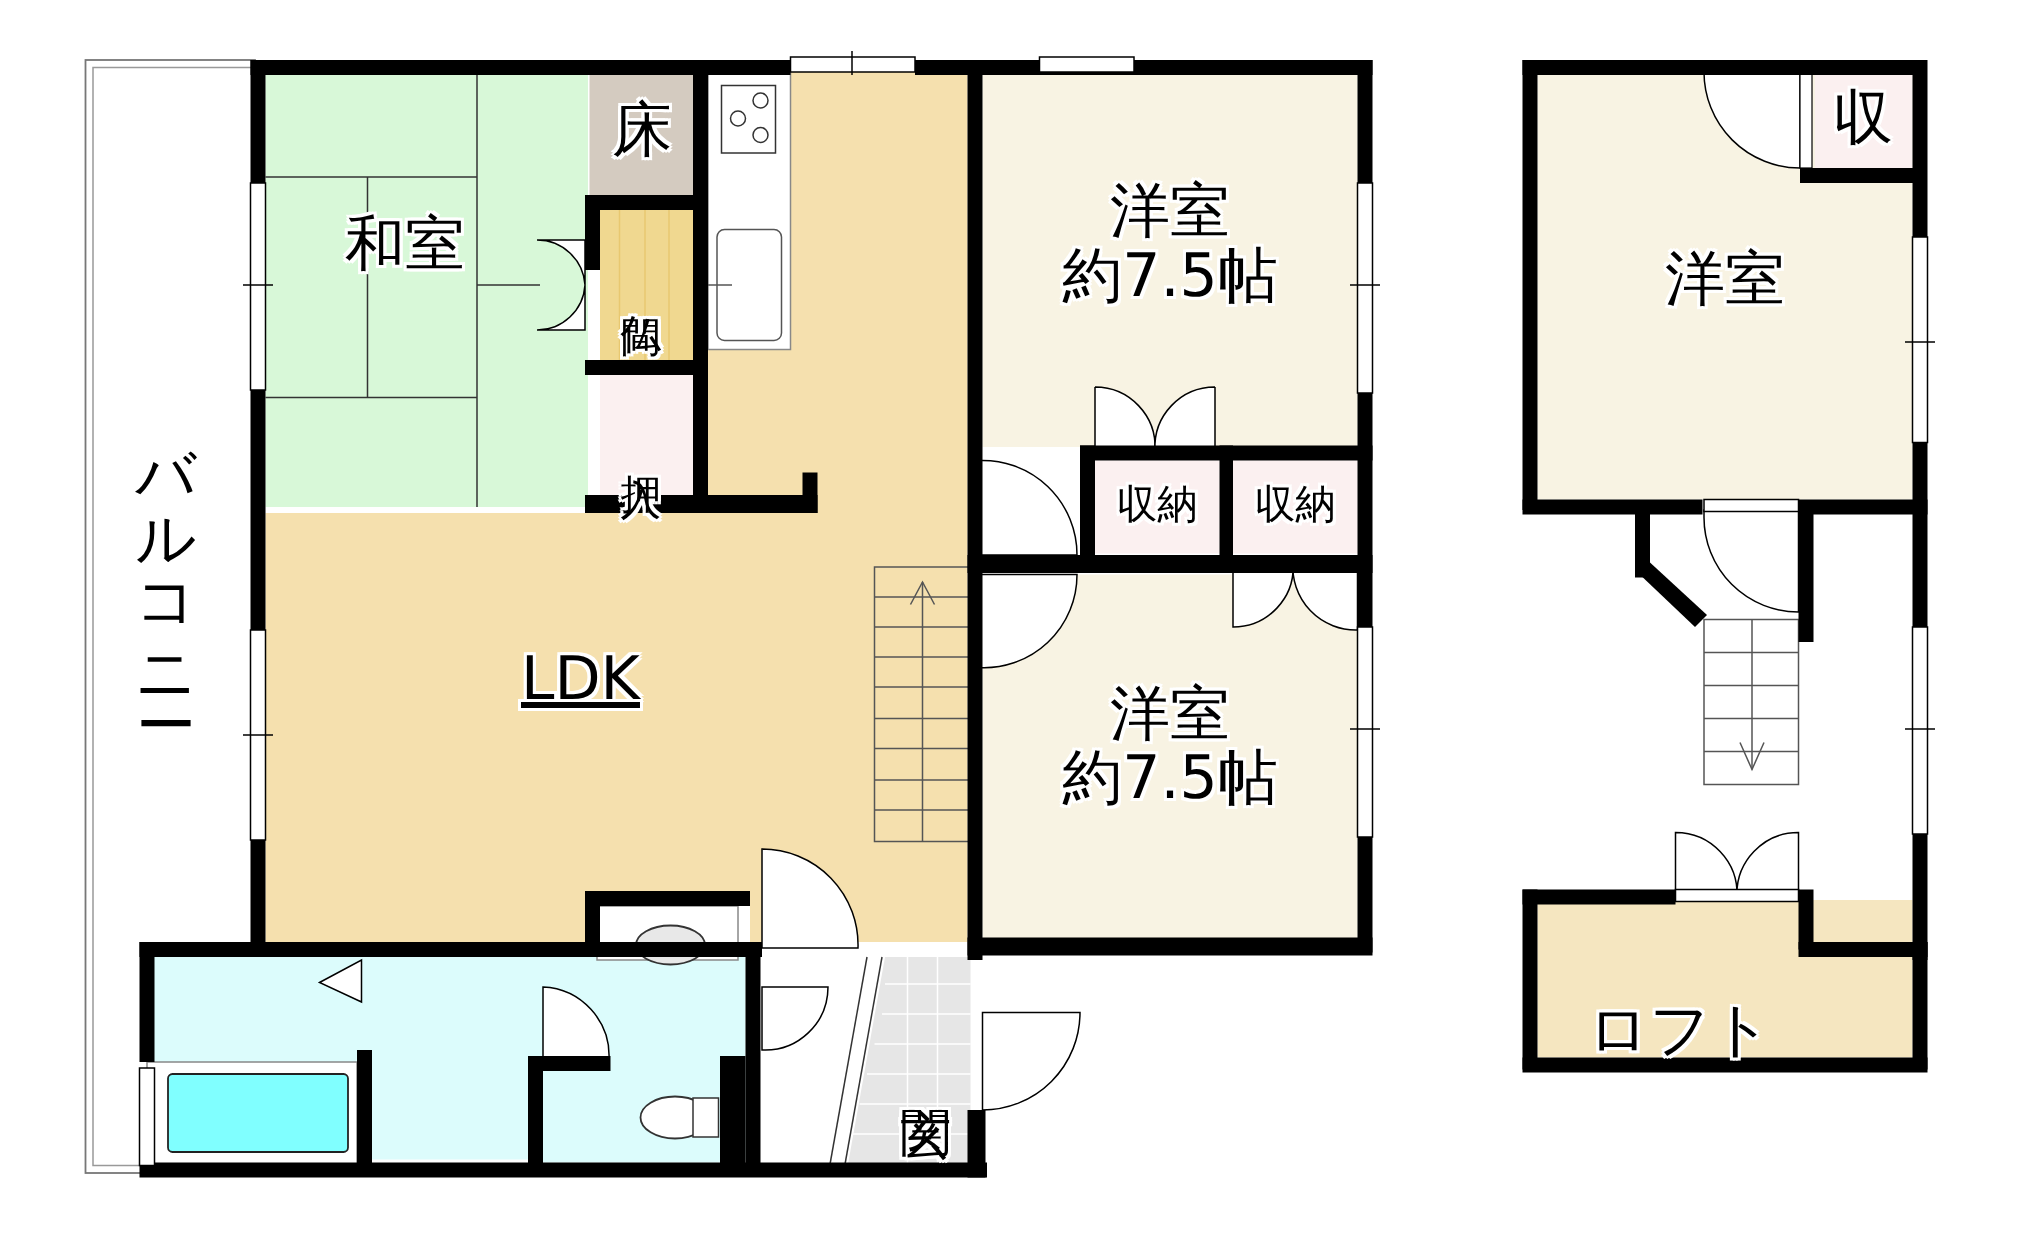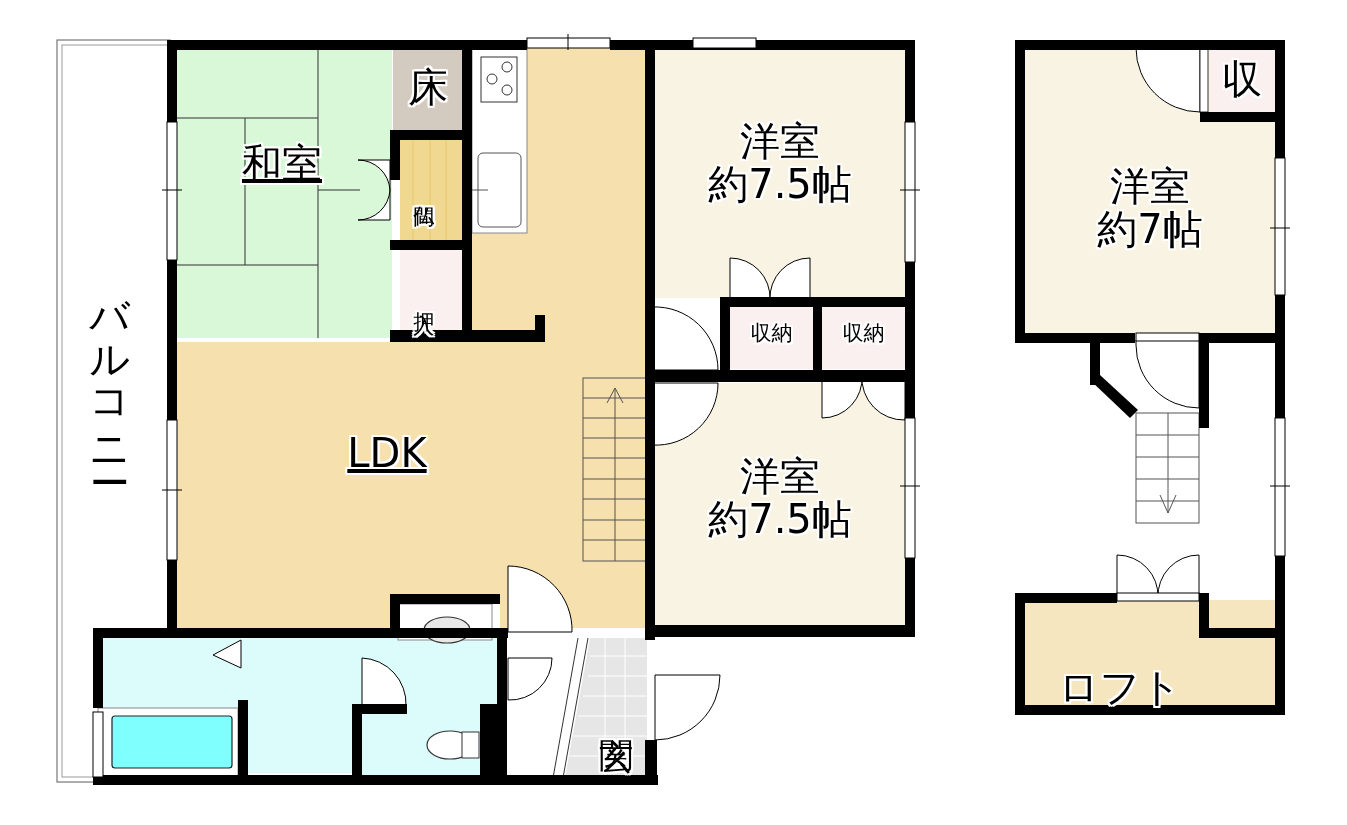--- a/index.html
+++ b/index.html
@@ -3,21 +3,21 @@
 <meta charset="utf-8">
 <style>
   html, body { margin:0; padding:0; background:#ffffff; }
   body { width:1347px; height:825px; position:relative; overflow:hidden; font-family:"DejaVu Sans", sans-serif; }
   #plan { position:absolute; left:0; top:0; }
   .lbl { position:absolute; color:#000; font-weight:500; text-align:center; line-height:1.08;
          text-shadow: -2px -2px 0 #fff, 2px -2px 0 #fff, -2px 2px 0 #fff, 2px 2px 0 #fff, 0 2px 0 #fff, 0 -2px 0 #fff, 2px 0 0 #fff, -2px 0 0 #fff; }
   .lbl .l { display:block; white-space:nowrap; }
   .big { font-size:40px; }
   .mid { font-size:34px; }
-  .sm  { font-size:21px;font-family:Liberation Serif, serif; }
+  .sm  { font-size:27px;font-family:Liberation Serif, serif; }
   .vert { writing-mode: vertical-rl; letter-spacing:2px; }
 </style>
 </head>
 <body>
 
 <svg id="plan" width="1347" height="825" viewBox="0 0 1347 825" xmlns="http://www.w3.org/2000/svg">
 
   <g>
     <rect x="57" y="40" width="113" height="742" fill="#fff" stroke="#777" stroke-width="1.2"></rect>
     <rect x="62" y="45" width="108" height="732" fill="none" stroke="#999" stroke-width="1"></rect>
@@ -214,21 +214,21 @@
       <rect x="1275" y="158" width="10" height="137"></rect>
         <line x1="1270" y1="228" x2="1290" y2="228"></line>
       <rect x="1275" y="418" width="10" height="138"></rect>
         <line x1="1270" y1="486" x2="1290" y2="486"></line>
       <rect x="1136" y="333" width="63" height="8"></rect>
       <rect x="1117" y="593" width="82" height="8"></rect>
     </g>
   </g>
 </svg>
 
-<div class="lbl big" style="left:222px;top:142px;width:120px;text-decoration:underline;">
+<div class="lbl big" style="left:210px;top:142px;width:120px;">
   <span class="l">和室</span>
 </div>
 <div class="lbl big" style="left:400px;top:66px;width:56px;">
   <span class="l">床</span>
 </div>
 <div class="lbl sm vert" style="left:412px;top:146px;height:90px;">
   <span>仏間</span>
 </div>
 <div class="lbl sm vert" style="left:412px;top:262px;height:70px;">
   <span>押入</span>
@@ -251,20 +251,19 @@
   <span class="l">収納</span>
 </div>
 <div class="lbl mid vert" style="left:598px;top:668px;height:90px;">
   <span>玄関</span>
 </div>
 <div class="lbl big vert" style="left:88px;top:268px;height:200px;">
   <span>バルコニー</span>
 </div>
 <div class="lbl big" style="left:1050px;top:165px;width:200px;">
   <span class="l">洋室</span>
-  <span class="l">約7帖</span>
 </div>
 <div class="lbl big" style="left:1212px;top:58px;width:60px;">
   <span class="l">収</span>
 </div>
 <div class="lbl big" style="left:1055px;top:666px;width:130px;">
   <span class="l">ロフト</span>
 </div>
 
 </body></html>

